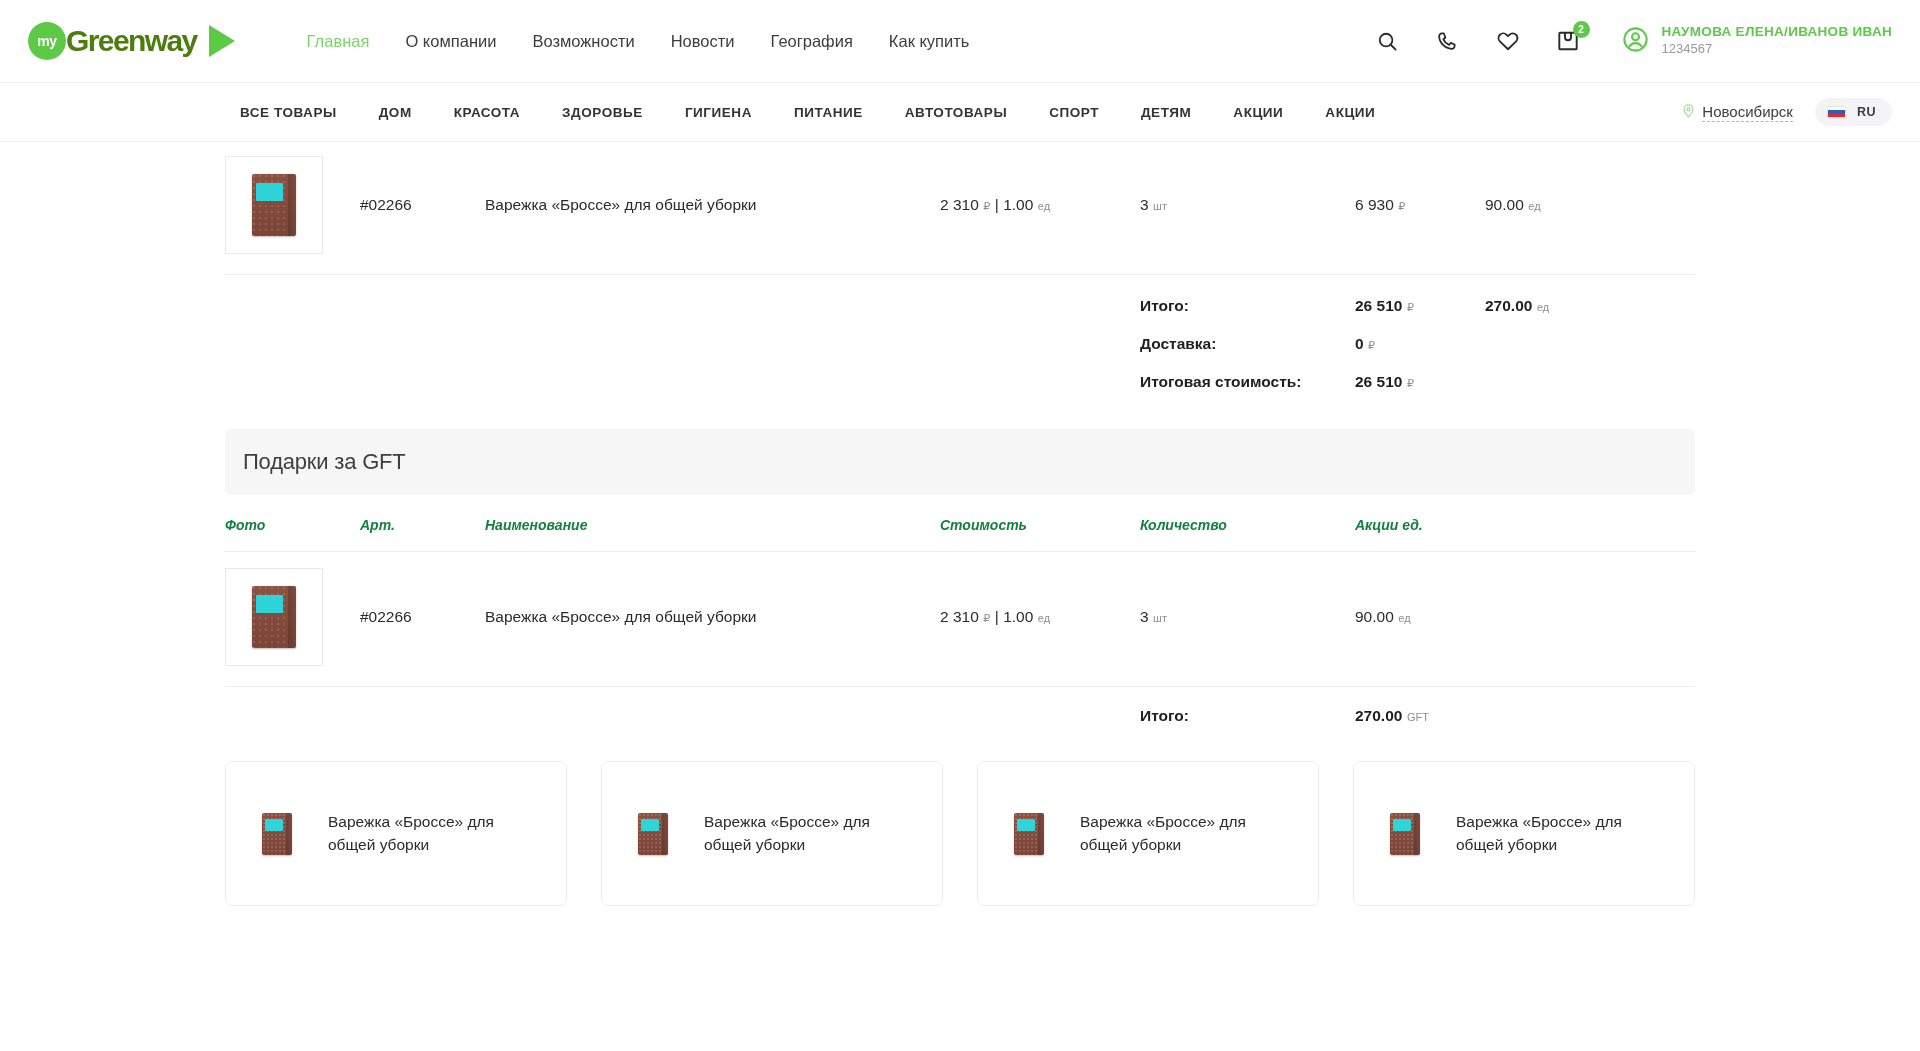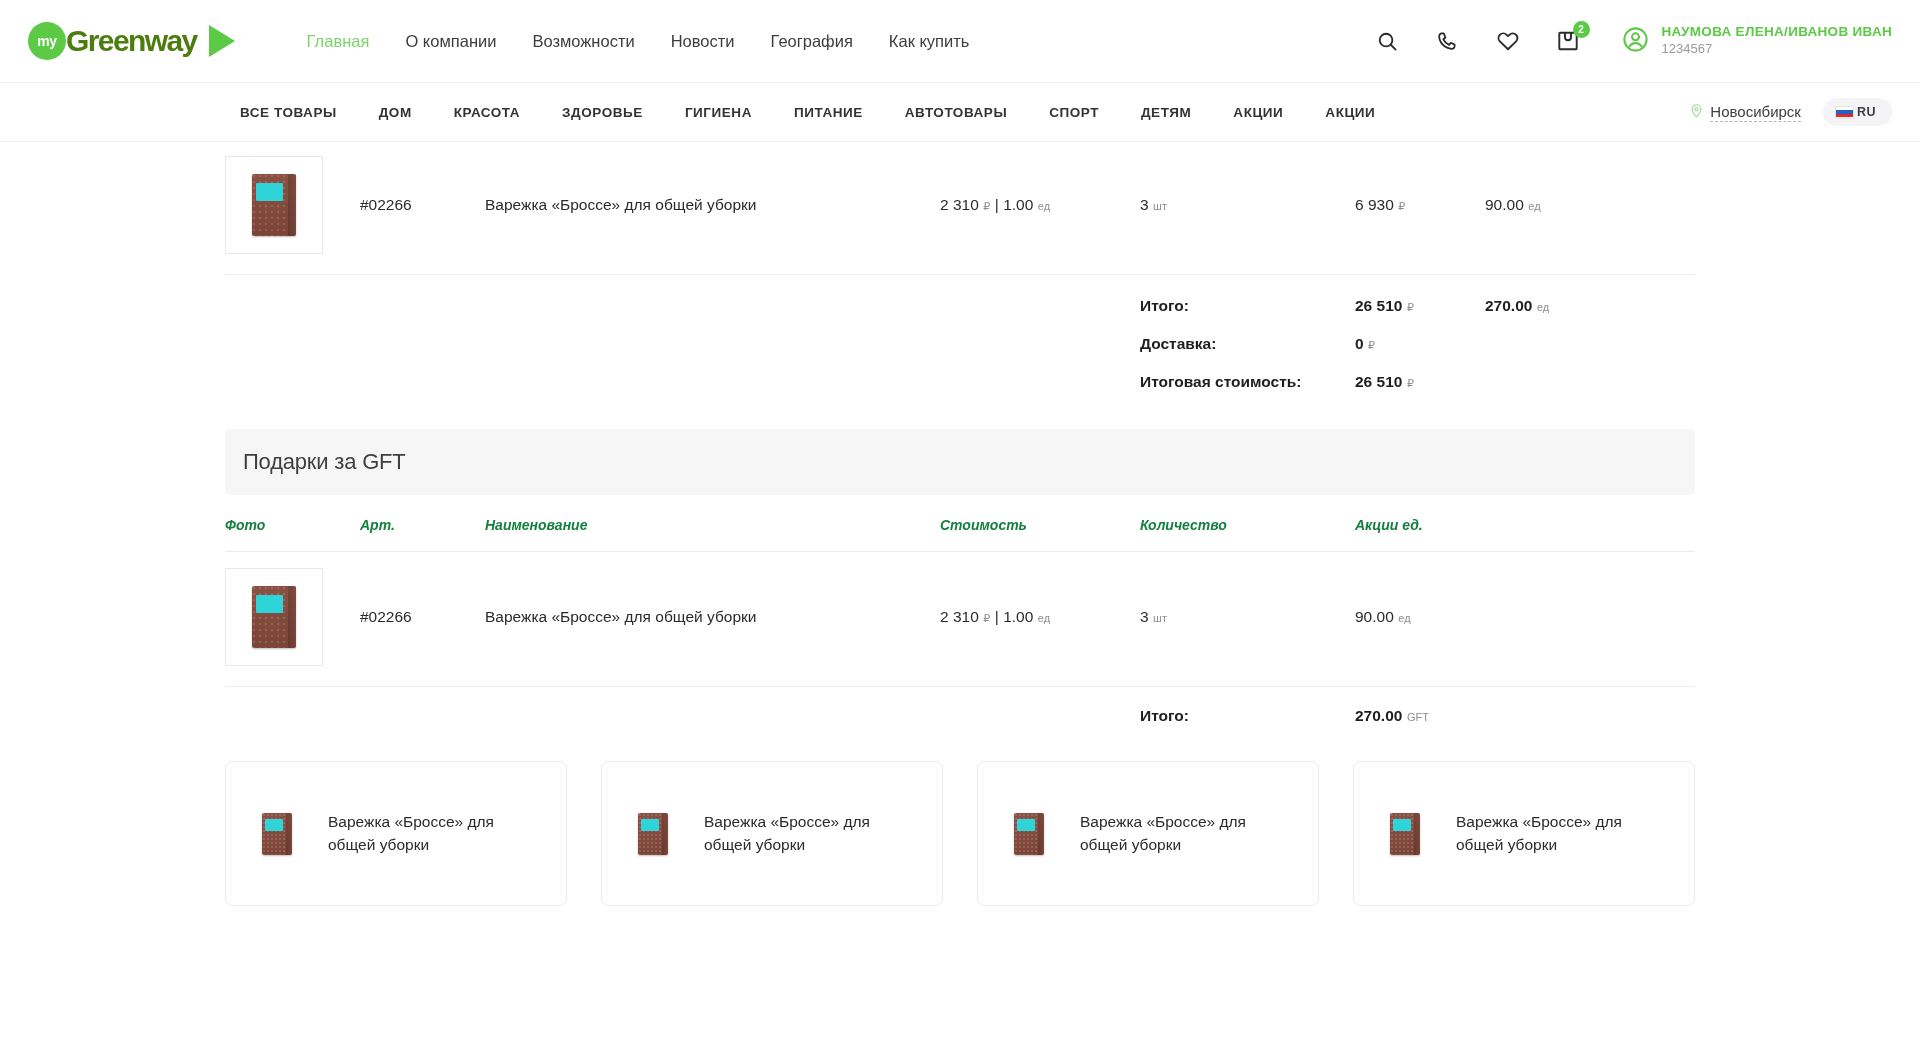--- a/index.html
+++ b/index.html
@@ -135,21 +135,21 @@
     align-items: center;
     gap: 22px;
   }
   .city {
     display: flex; align-items: center; gap: 6px;
     font-size: 15px; color: #3d3d3d;
     cursor: pointer;
   }
   .city-label { border-bottom: 1px dashed #b5b5b5; padding-bottom: 1px; }
   .langsel {
-    display: flex; align-items: center; gap: 3px;
+    display: flex; align-items: center; gap: 11px;
     background: #f4f4f6;
     border-radius: 20px;
     padding: 7px 16px 7px 12px;
     cursor: pointer;
   }
   .flag {
     width: 19px; height: 13px;
     border-radius: 2px;
     overflow: hidden;
     display: flex; flex-direction: column;

